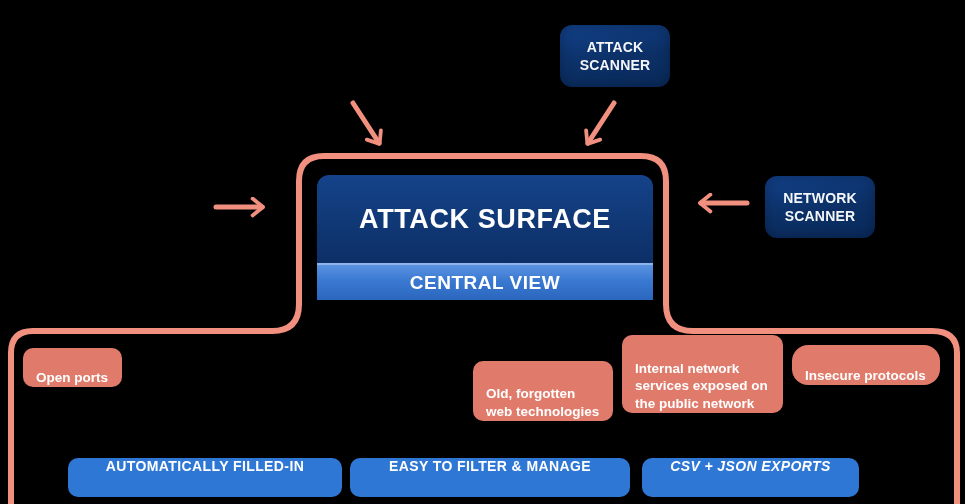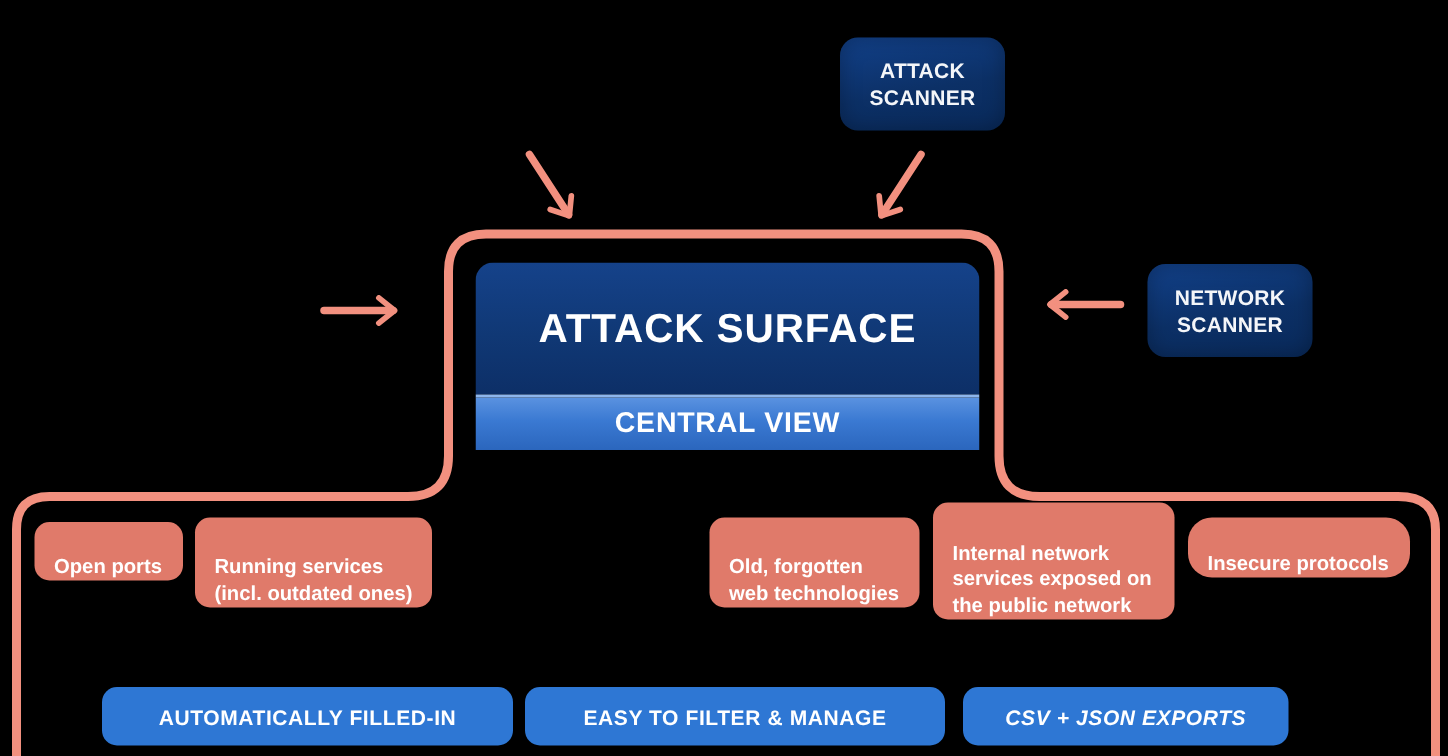--- a/index.html
+++ b/index.html
@@ -44,28 +44,28 @@
 
   
   .finding{
     position:absolute;z-index:2;display:flex;align-items:flex-end;
     background:#E07A6A;border-radius:10px;color:#ffffff;font-weight:700;
     font-size:13.5px;line-height:1.32;padding:0 13px;box-sizing:border-box;
   }
   .f1{left:23px; top:348px;width:99px; height:39px;}
   .f2{left:130px;top:345px;width:158px;height:60px;}
   .f3{left:300px;top:345px;width:162px;height:60px;}
-  .f4{left:473px;top:345px;width:140px;height:60px;}
+  .f4{left:473px;top:361px;width:140px;height:60px;}
   .f5{left:622px;top:335px;width:161px;height:78px;}
   .f6{left:792px;top:345px;width:148px;height:40px;border-radius:16px;}
 
   
   .feature-btn{
     position:absolute;z-index:2;top:458px;height:39px;border-radius:10px;
-    display:flex;align-items:center;justify-content:center;
+    display:flex;justify-content:center;
     background:#2E77D4;color:#ffffff;font-weight:700;font-size:14px;letter-spacing:.4px;
   }
   .b1{left:68px; width:274px;}
   .b2{left:350px;width:280px;}
   .b3{left:642px;width:217px;font-style:italic;}
 </style>
 </head>
 <body>
 
 <div class="canvas">
@@ -111,23 +111,20 @@
       <span>ATTACK SURFACE</span>
     </div>
     <div class="central-bottom">
       <span>CENTRAL VIEW</span>
     </div>
   </div>
 
   <div class="finding f1">
     <span>Open ports</span>
   </div>
-  <div class="finding f2">
-    <span>Running services (incl. outdated ones)</span>
-  </div>
   <div class="finding f4">
     <span>Old, forgotten web technologies</span>
   </div>
   <div class="finding f5">
     <span>Internal network services exposed on the public network</span>
   </div>
   <div class="finding f6">
     <span>Insecure protocols</span>
   </div>
 

